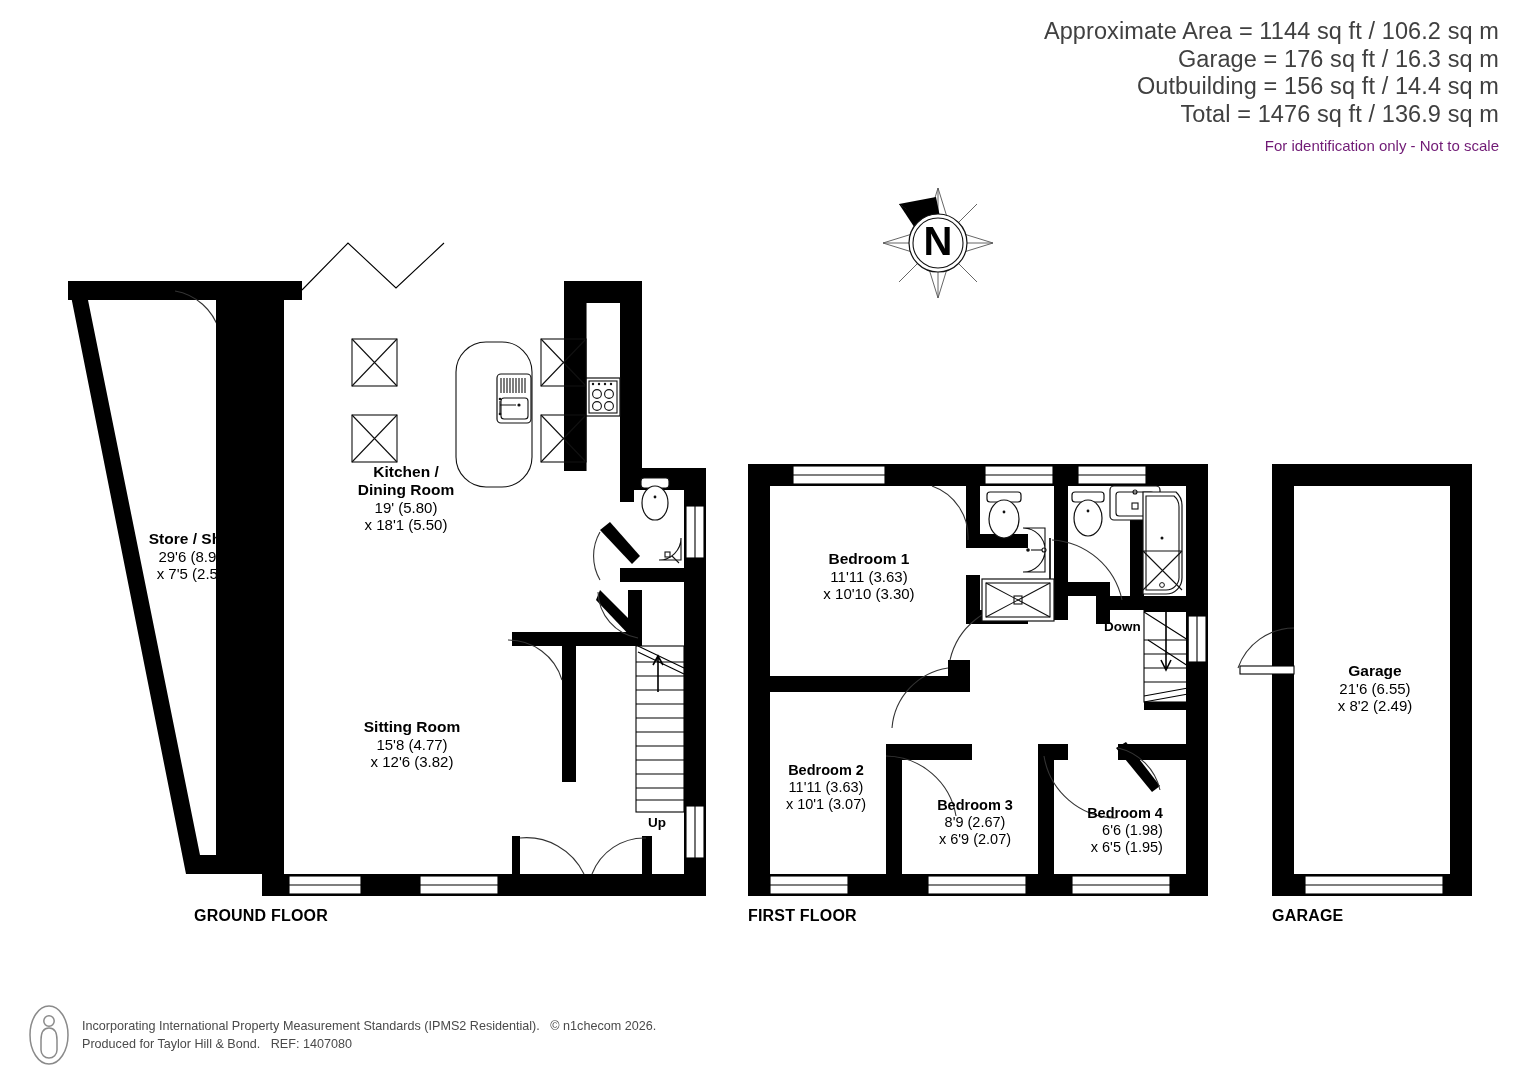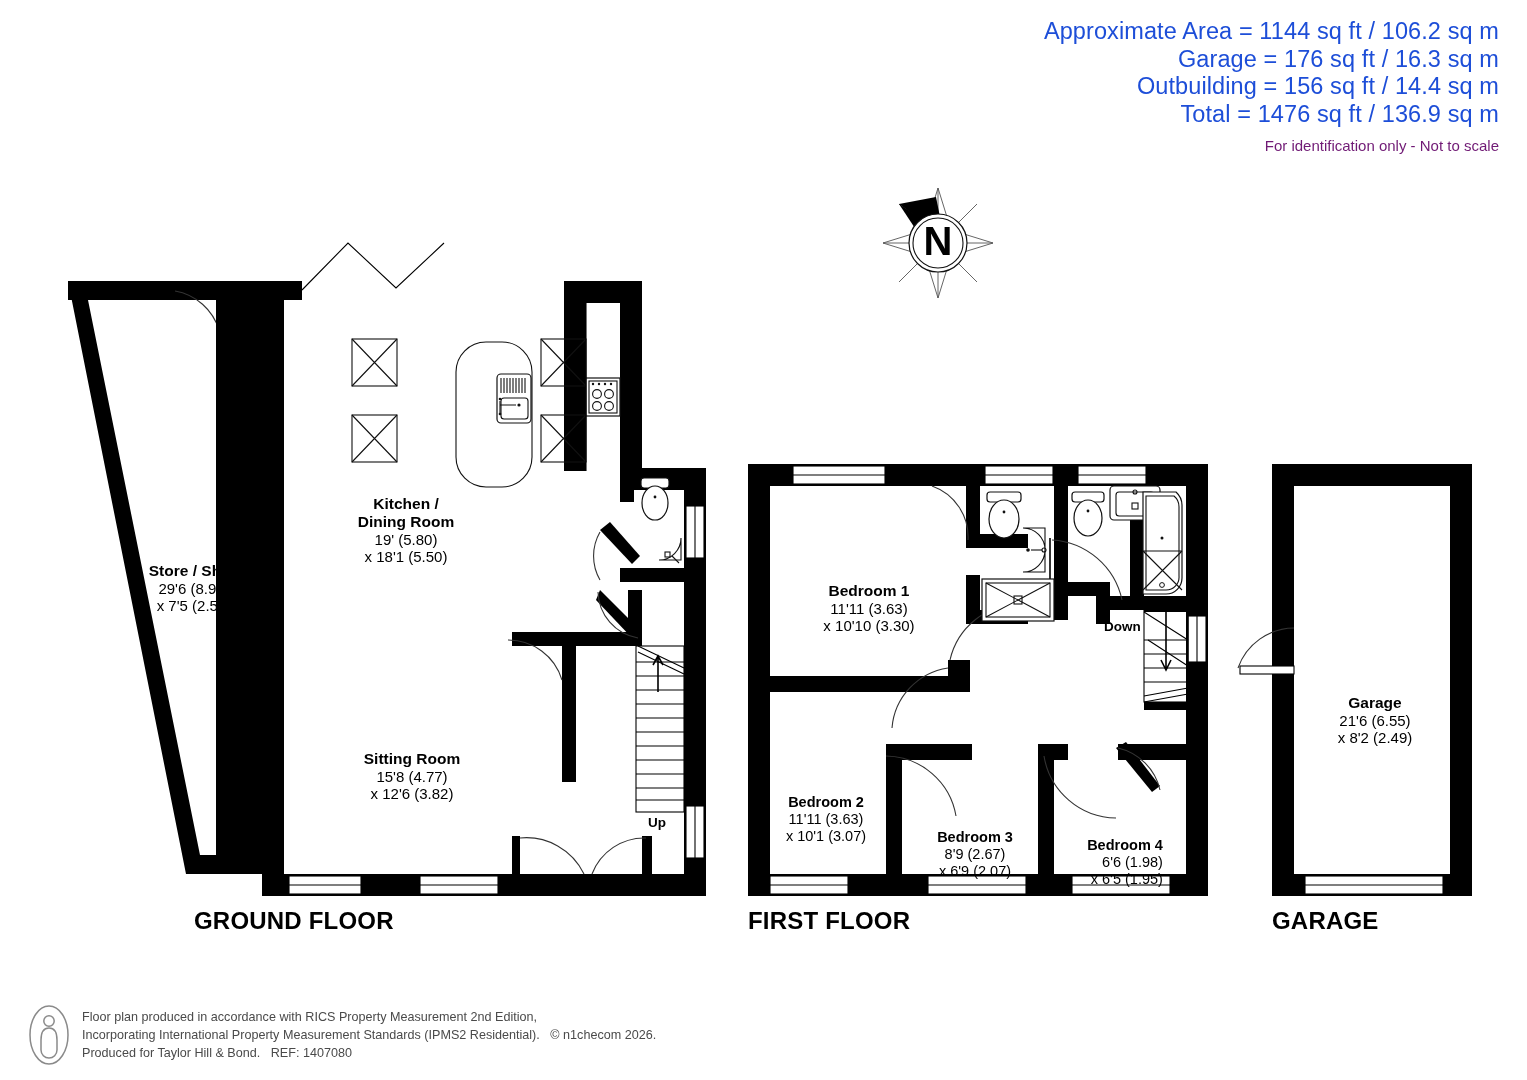--- a/index.html
+++ b/index.html
@@ -20,46 +20,45 @@
 
   .header-block {
     position: absolute;
     top: 18px;
     right: 28px;
     text-align: right;
     line-height: 1.18;
   }
   .header-line {
     font-size: 23.5px;
-    color: #1d4ed8;
+    color: #404040;
     white-space: nowrap;
     letter-spacing: 0.1px;
   }
   .header-note {
     font-size: 15px;
     color: #701a75;
     margin-top: 8px;
     white-space: nowrap;
   }
 
   .floor-title {
     position: absolute;
-    font-size: 24px;
+    font-size: 16px;
     font-weight: bold;
     letter-spacing: 0.2px;
     white-space: nowrap;
   }
 
   .room-label {
     position: absolute;
     text-align: center;
     line-height: 1.16;
     white-space: nowrap;
     transform: translateX(-50%);
-    margin-top: 32px;
   }
   .room-label .rl-name {
     font-size: 15.5px;
     font-weight: bold;
     display: block;
   }
   .room-label .rl-dim {
     font-size: 15px;
     display: block;
   }
@@ -416,19 +415,18 @@
   <div class="floor-title" style="left:748px; top:907px;">FIRST FLOOR</div>
   <div class="floor-title" style="left:1272px; top:907px;">GARAGE</div>
 
   <div class="footer">
     <svg class="footer-icon" viewBox="0 0 42 62">
       <ellipse cx="21" cy="31" rx="19" ry="29" fill="none" stroke="#8a8a8a" stroke-width="1.5"></ellipse>
       <circle cx="21" cy="17" r="5.2" fill="none" stroke="#8a8a8a" stroke-width="1.5"></circle>
       <path d="M 21,24 C 14,24 13,30 13,36 L 13,46 A 8,8 0 0 0 29,46 L 29,36 C 29,30 28,24 21,24 Z" fill="none" stroke="#8a8a8a" stroke-width="1.5"></path>
     </svg>
     <div>
-      <div class="footer-text">Floor plan produced in accordance with RICS Property Measurement 2nd Edition,</div>
       <div class="footer-text">Incorporating International Property Measurement Standards (IPMS2 Residential).   © n1checom 2026.</div>
       <div class="footer-text">Produced for Taylor Hill &amp; Bond.   REF: 1407080</div>
     </div>
   </div>
 
 </div>
 
 </body></html>

